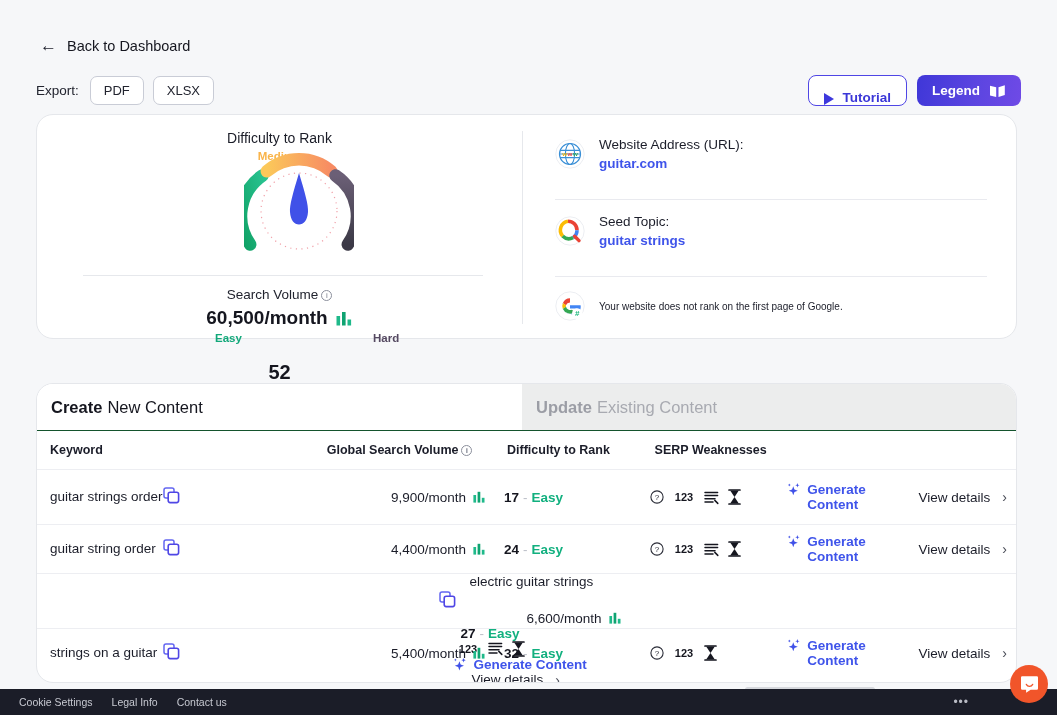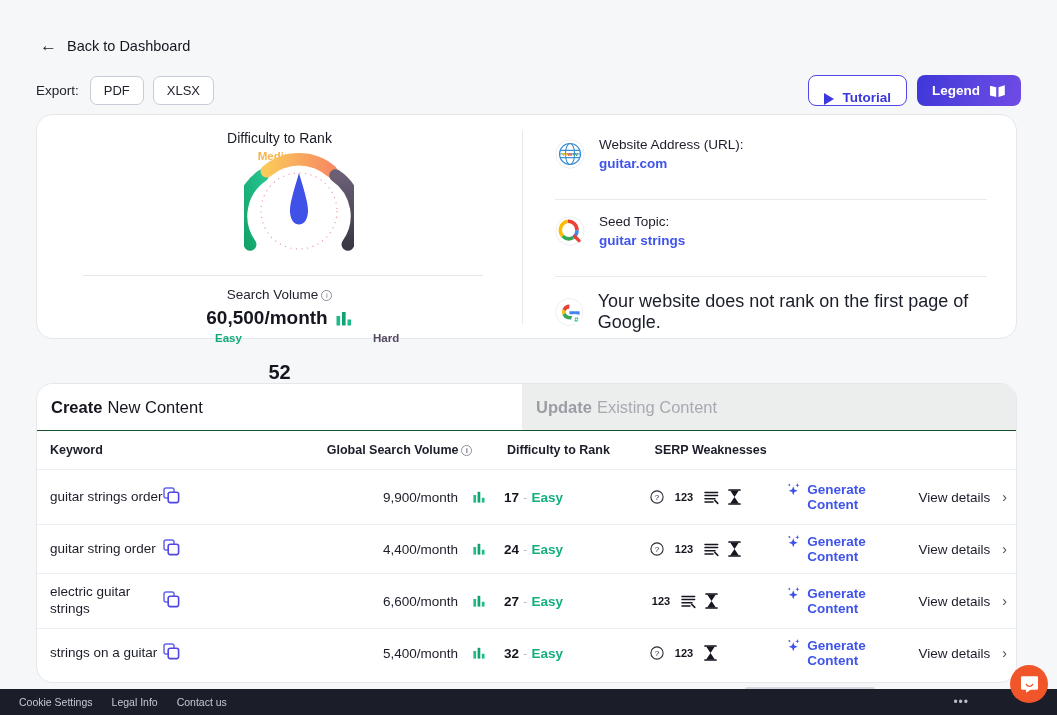--- a/index.html
+++ b/index.html
@@ -92,21 +92,21 @@
   .info-circ {
     display: inline-block; width: 11px; height: 11px; border: 1px solid #8b8f9c;
     border-radius: 50%; font-size: 8px; line-height: 10px; text-align: center;
     color: #7b7f8c; vertical-align: 1px; margin-left: 3px;
   }
 
   .infolist { position: absolute; left: 486px; top: 0; width: 495px; height: 225px; }
   .inforow { position: absolute; display: flex; align-items: center; gap: 14px; left: 32px; }
   .inforow .txt .t1 { font-size: 13.5px; color: #1b1d29; margin-bottom: 4px; }
   .inforow .txt .t2 { font-size: 13.5px; font-weight: bold; color: #3f54ea; cursor: pointer; }
-  .inforow .one { font-size: 18px; color: #1b1d29; }
+  .inforow .one { font-size: 10px; color: #1b1d29; }
   .rowdiv { position: absolute; left: 32px; width: 432px; height: 1px; background: #e9eaef; }
 
   
   .card-main { left: 36px; top: 383px; width: 981px; height: 300px; overflow: hidden; }
   .tabs { display: flex; height: 47px; border-bottom: 1px solid #14532d; }
   .tab {
     display: flex; align-items: center; padding-left: 14px;
     font-size: 16.5px; cursor: pointer;
   }
   .tab.t-create { width: 485px; background: #fff; color: #15161f; }
@@ -125,21 +125,21 @@
   .c-gen { width: 150px; }
   .c-view { width: 110px; display: flex; align-items: center; justify-content: flex-start; gap: 12px; }
 
   .thead .c-kw { padding-left: 13px; }
   .thead .c-copy { width: 175px; }
   .thead .c-vol { width: 190px; text-align: left; padding-left: 6px; }
   .thead .c-diff { width: 168px; padding-left: 18px; }
   .thead .c-serp { width: 166px; padding-left: 13px; }
 
   .kwtext { line-height: 1.25; color: #1b1d29; }
-  .voltext { display: flex; align-items: center; justify-content: flex-end; gap: 15px; color: #1b1d29; }
+  .voltext { display: flex; align-items: center; justify-content: flex-end; gap: 7px; color: #1b1d29; }
   .diffnum { font-weight: bold; color: #15161f; }
   .diffdash { color: #bcbfc8; margin: 0 4px; }
   .difflabel { font-weight: bold; color: #12b07f; }
   .serpicons { display: flex; align-items: center; gap: 9px; }
   .gen {
     display: flex; align-items: flex-start; gap: 7px;
     color: #3f54ea; font-weight: bold; font-size: 13.5px; cursor: pointer;
   }
   .viewlink { color: #1b1d29; font-size: 13.5px; cursor: pointer; }
   .chev { color: #4a4d58; font-size: 14px; }
@@ -425,21 +425,21 @@
                 <path d="M3.4 1.4 L3.8 2.5 L4.9 2.9 L3.8 3.3 L3.4 4.4 L3 3.3 L1.9 2.9 L3 2.5 Z" fill="#4051e8"></path>
               </svg>
               <span>Generate Content</span>
             </div>
           </div>
           <div class="c-view">
             <span class="viewlink">View details</span>
             <span class="chev">›</span>
           </div>
         </div>
-        <div class="tbl-row" style="height: 55px;">
+        <div class="tbl-row" style="height: 55px; flex-direction: column;">
           <div class="c-kw">
             <div class="kwtext">electric guitar strings</div>
           </div>
           <div class="c-copy"><svg width="17" height="17" viewBox="0 0 17 17" style="cursor: pointer;">
               <rect x="1" y="1" width="10" height="10" rx="2" fill="none" stroke="#6366f1" stroke-width="1.5"></rect>
               <rect x="5.2" y="5.2" width="10.4" height="10.4" rx="2" fill="#fff" stroke="#4f46e5" stroke-width="1.6"></rect>
             </svg></div>
           <div class="c-vol">
             <div class="voltext">
               <span>6,600/month</span>

